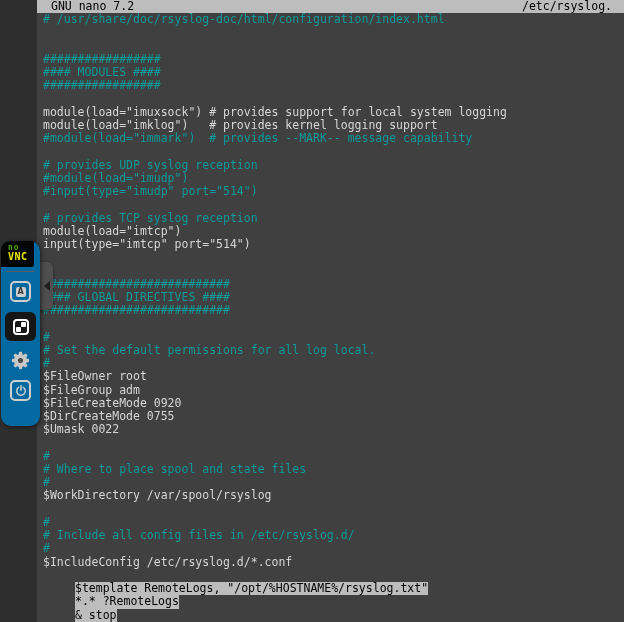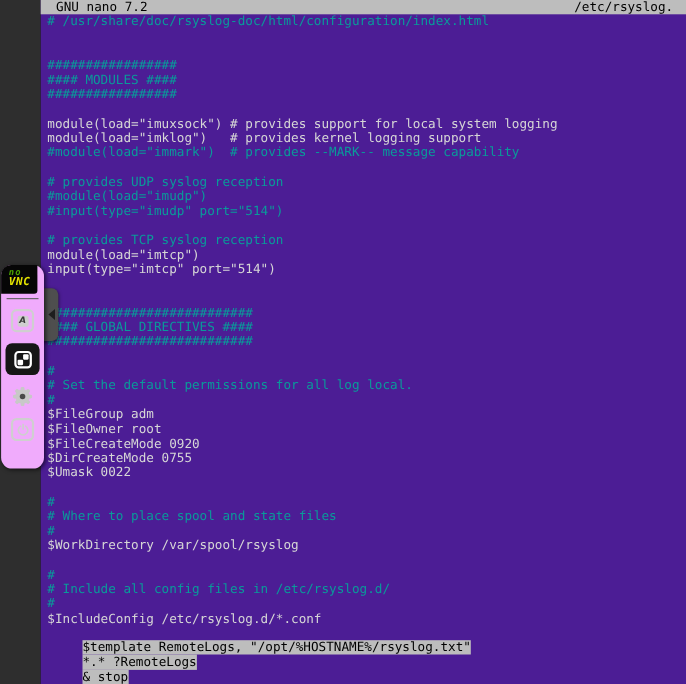--- a/index.html
+++ b/index.html
@@ -10,21 +10,21 @@
     font-family:"DejaVu Sans Mono", monospace;
   }
   
   .left-strip {
     position:absolute; left:0; top:0; width:37px; height:622px;
     background:#2e2e2e;
   }
   
   .terminal {
     position:absolute; left:37px; top:0; width:587px; height:622px;
-    background:#4c1d95;
+    background:#404040;
   }
   .titlebar {
     position:absolute; left:0; top:0; width:100%; height:13px;
     background:#bdbdbd; color:#000;
     font-size:11.5px; line-height:13px;
     display:flex; justify-content:space-between;
     white-space:pre; overflow:hidden;
   }
   .titlebar .tb-left { padding-left:14px; }
   .titlebar .tb-right { padding-right:12px; }
@@ -53,22 +53,22 @@
     cursor:pointer;
   }
   .handle-arrow {
     width:0; height:0; margin-right:3px;
     border-top:5px solid transparent;
     border-bottom:5px solid transparent;
     border-right:6px solid #1e1e1e;
   }
   .vnc-panel {
     position:absolute; left:1px; top:241px; width:39px; height:185px;
-    background:#f0abfc; border-radius:10px;
-    box-shadow:1px 1px 4px rgba(0,0,0,.6); z-index:6;font-style:italic;
+    background:#0369a1; border-radius:10px;
+    box-shadow:1px 1px 4px rgba(0,0,0,.6); z-index:6;
   }
   .vnc-logo {
     width:33px; height:26px; background:#060606;
     border-radius:9px 0 3px 0;
     padding:3px 0 0 7px;
     font-family:"DejaVu Sans Mono", monospace; font-weight:bold;
     line-height:1;
   }
   .logo-no  { font-size:8px;  color:#4ba400; letter-spacing:1px; display:block; }
   .logo-vnc { font-size:10px; color:#e6e600; letter-spacing:0.5px; display:block; }
@@ -136,22 +136,22 @@
         <div class="editor-line line-text">input(type="imtcp" port="514")</div>
         <div class="editor-line line-blank"></div>
         <div class="editor-line line-blank"></div>
         <div class="editor-line line-comment">###########################</div>
         <div class="editor-line line-comment">#### GLOBAL DIRECTIVES ####</div>
         <div class="editor-line line-comment">###########################</div>
         <div class="editor-line line-blank"></div>
         <div class="editor-line line-comment">#</div>
         <div class="editor-line line-comment"># Set the default permissions for all log local.</div>
         <div class="editor-line line-comment">#</div>
+        <div class="editor-line line-text">$FileOwner root</div>
         <div class="editor-line line-text">$FileGroup adm</div>
-        <div class="editor-line line-text">$FileOwner root</div>
         <div class="editor-line line-text">$FileCreateMode 0920</div>
         <div class="editor-line line-text">$DirCreateMode 0755</div>
         <div class="editor-line line-text">$Umask 0022</div>
         <div class="editor-line line-blank"></div>
         <div class="editor-line line-comment">#</div>
         <div class="editor-line line-comment"># Where to place spool and state files</div>
         <div class="editor-line line-comment">#</div>
         <div class="editor-line line-text">$WorkDirectory /var/spool/rsyslog</div>
         <div class="editor-line line-blank"></div>
         <div class="editor-line line-comment">#</div>

